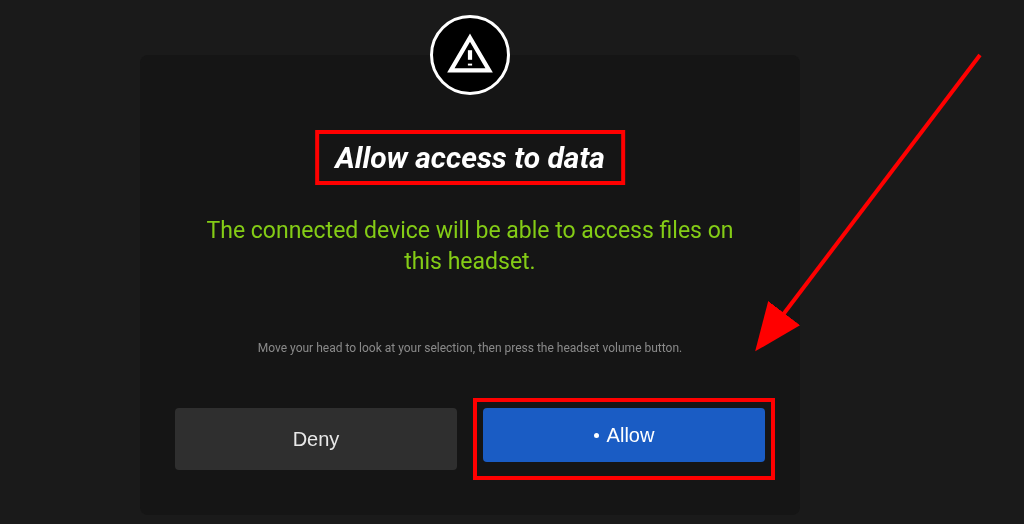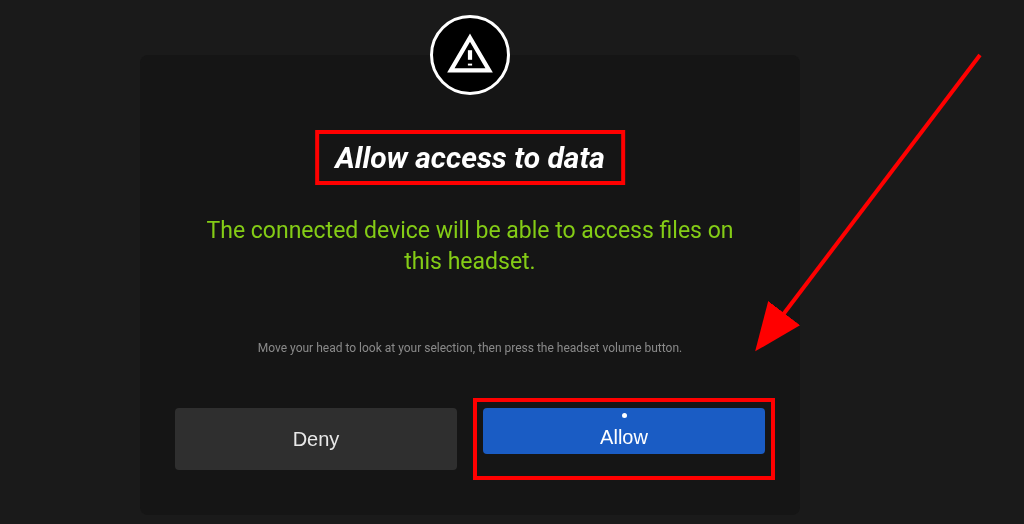--- a/index.html
+++ b/index.html
@@ -104,33 +104,32 @@
     }
     .btn-allow-wrap {
       position: relative;
       flex: 1;
       border: 4px solid #ff0000;
       padding: 6px;
       margin: -10px -10px -10px 0;
     }
     .btn-allow {
       width: 100%;
-      height: 46px;
+      height: 54px;
       background: #1a5cc4;
       border: none;
       border-radius: 4px;
       font-size: 20px;
       color: #fff;
       cursor: pointer;
       display: flex;
       align-items: center;
       justify-content: center;
       gap: 8px;
       position: relative;
-      flex-direction: column;
     }
     .cursor-dot {
       width: 5px;
       height: 5px;
       background: #fff;
       border-radius: 50%;
       display: inline-block;
     }
     .annotation-arrow {
       position: absolute;

